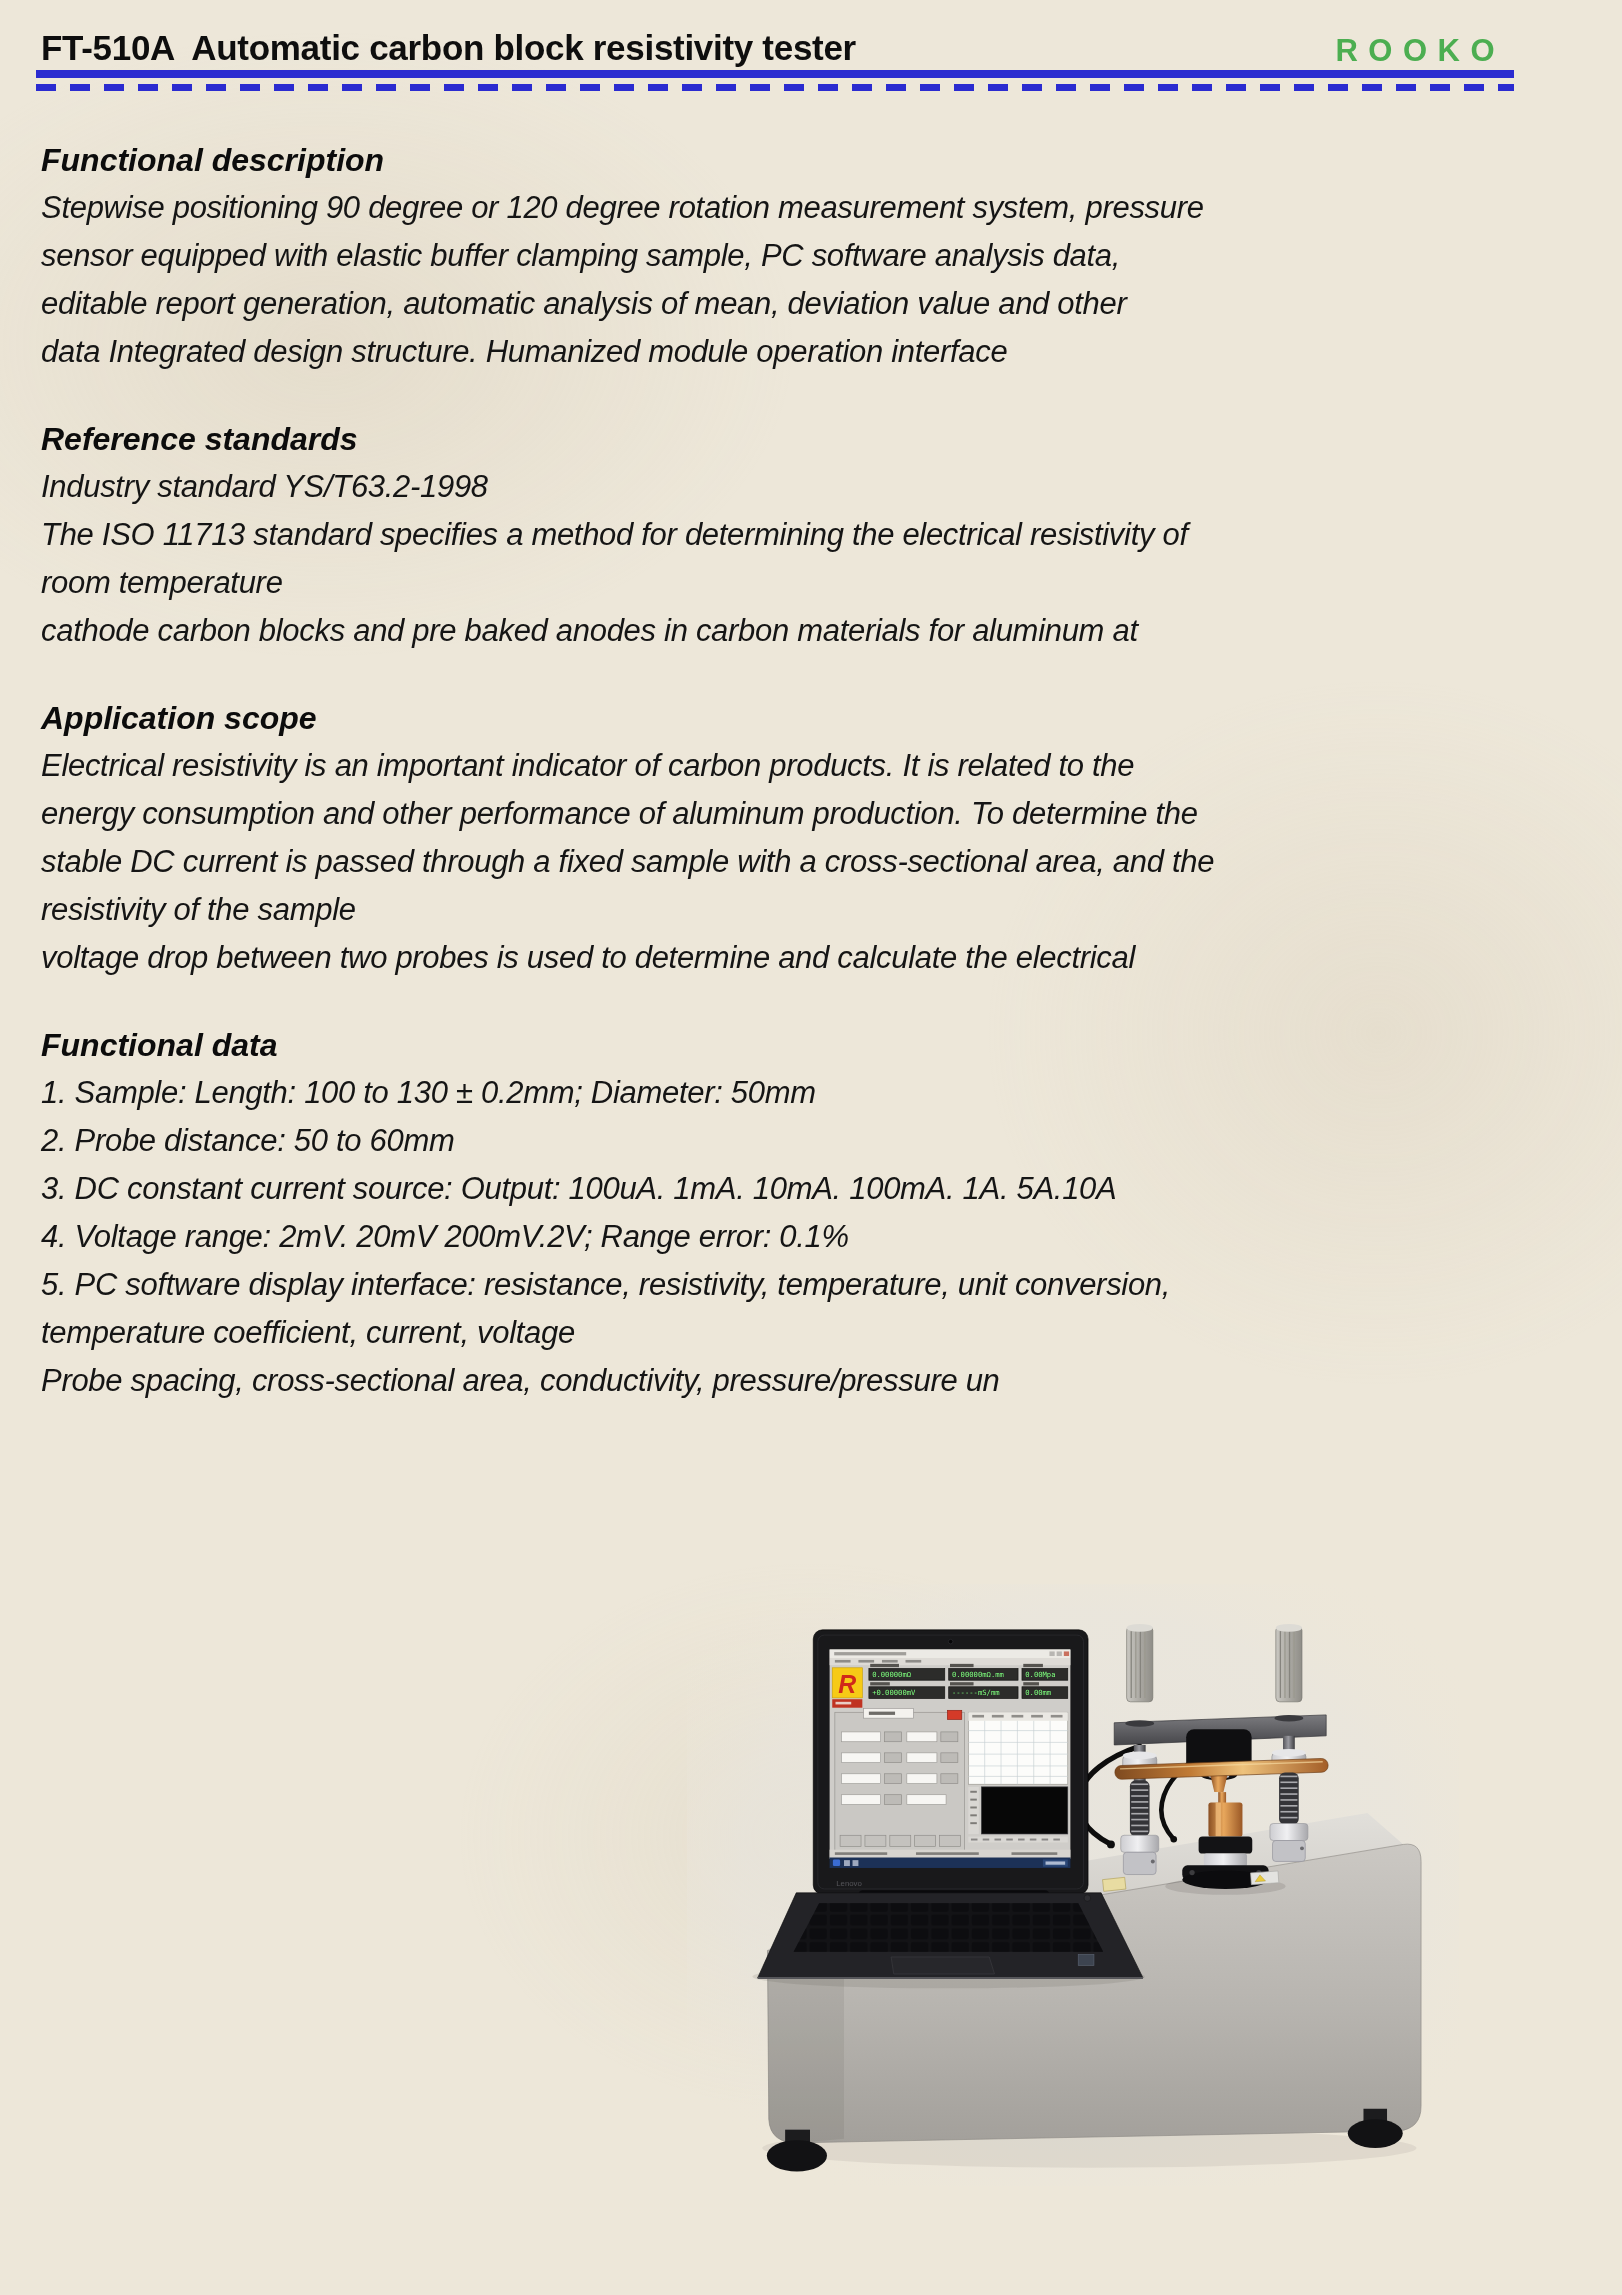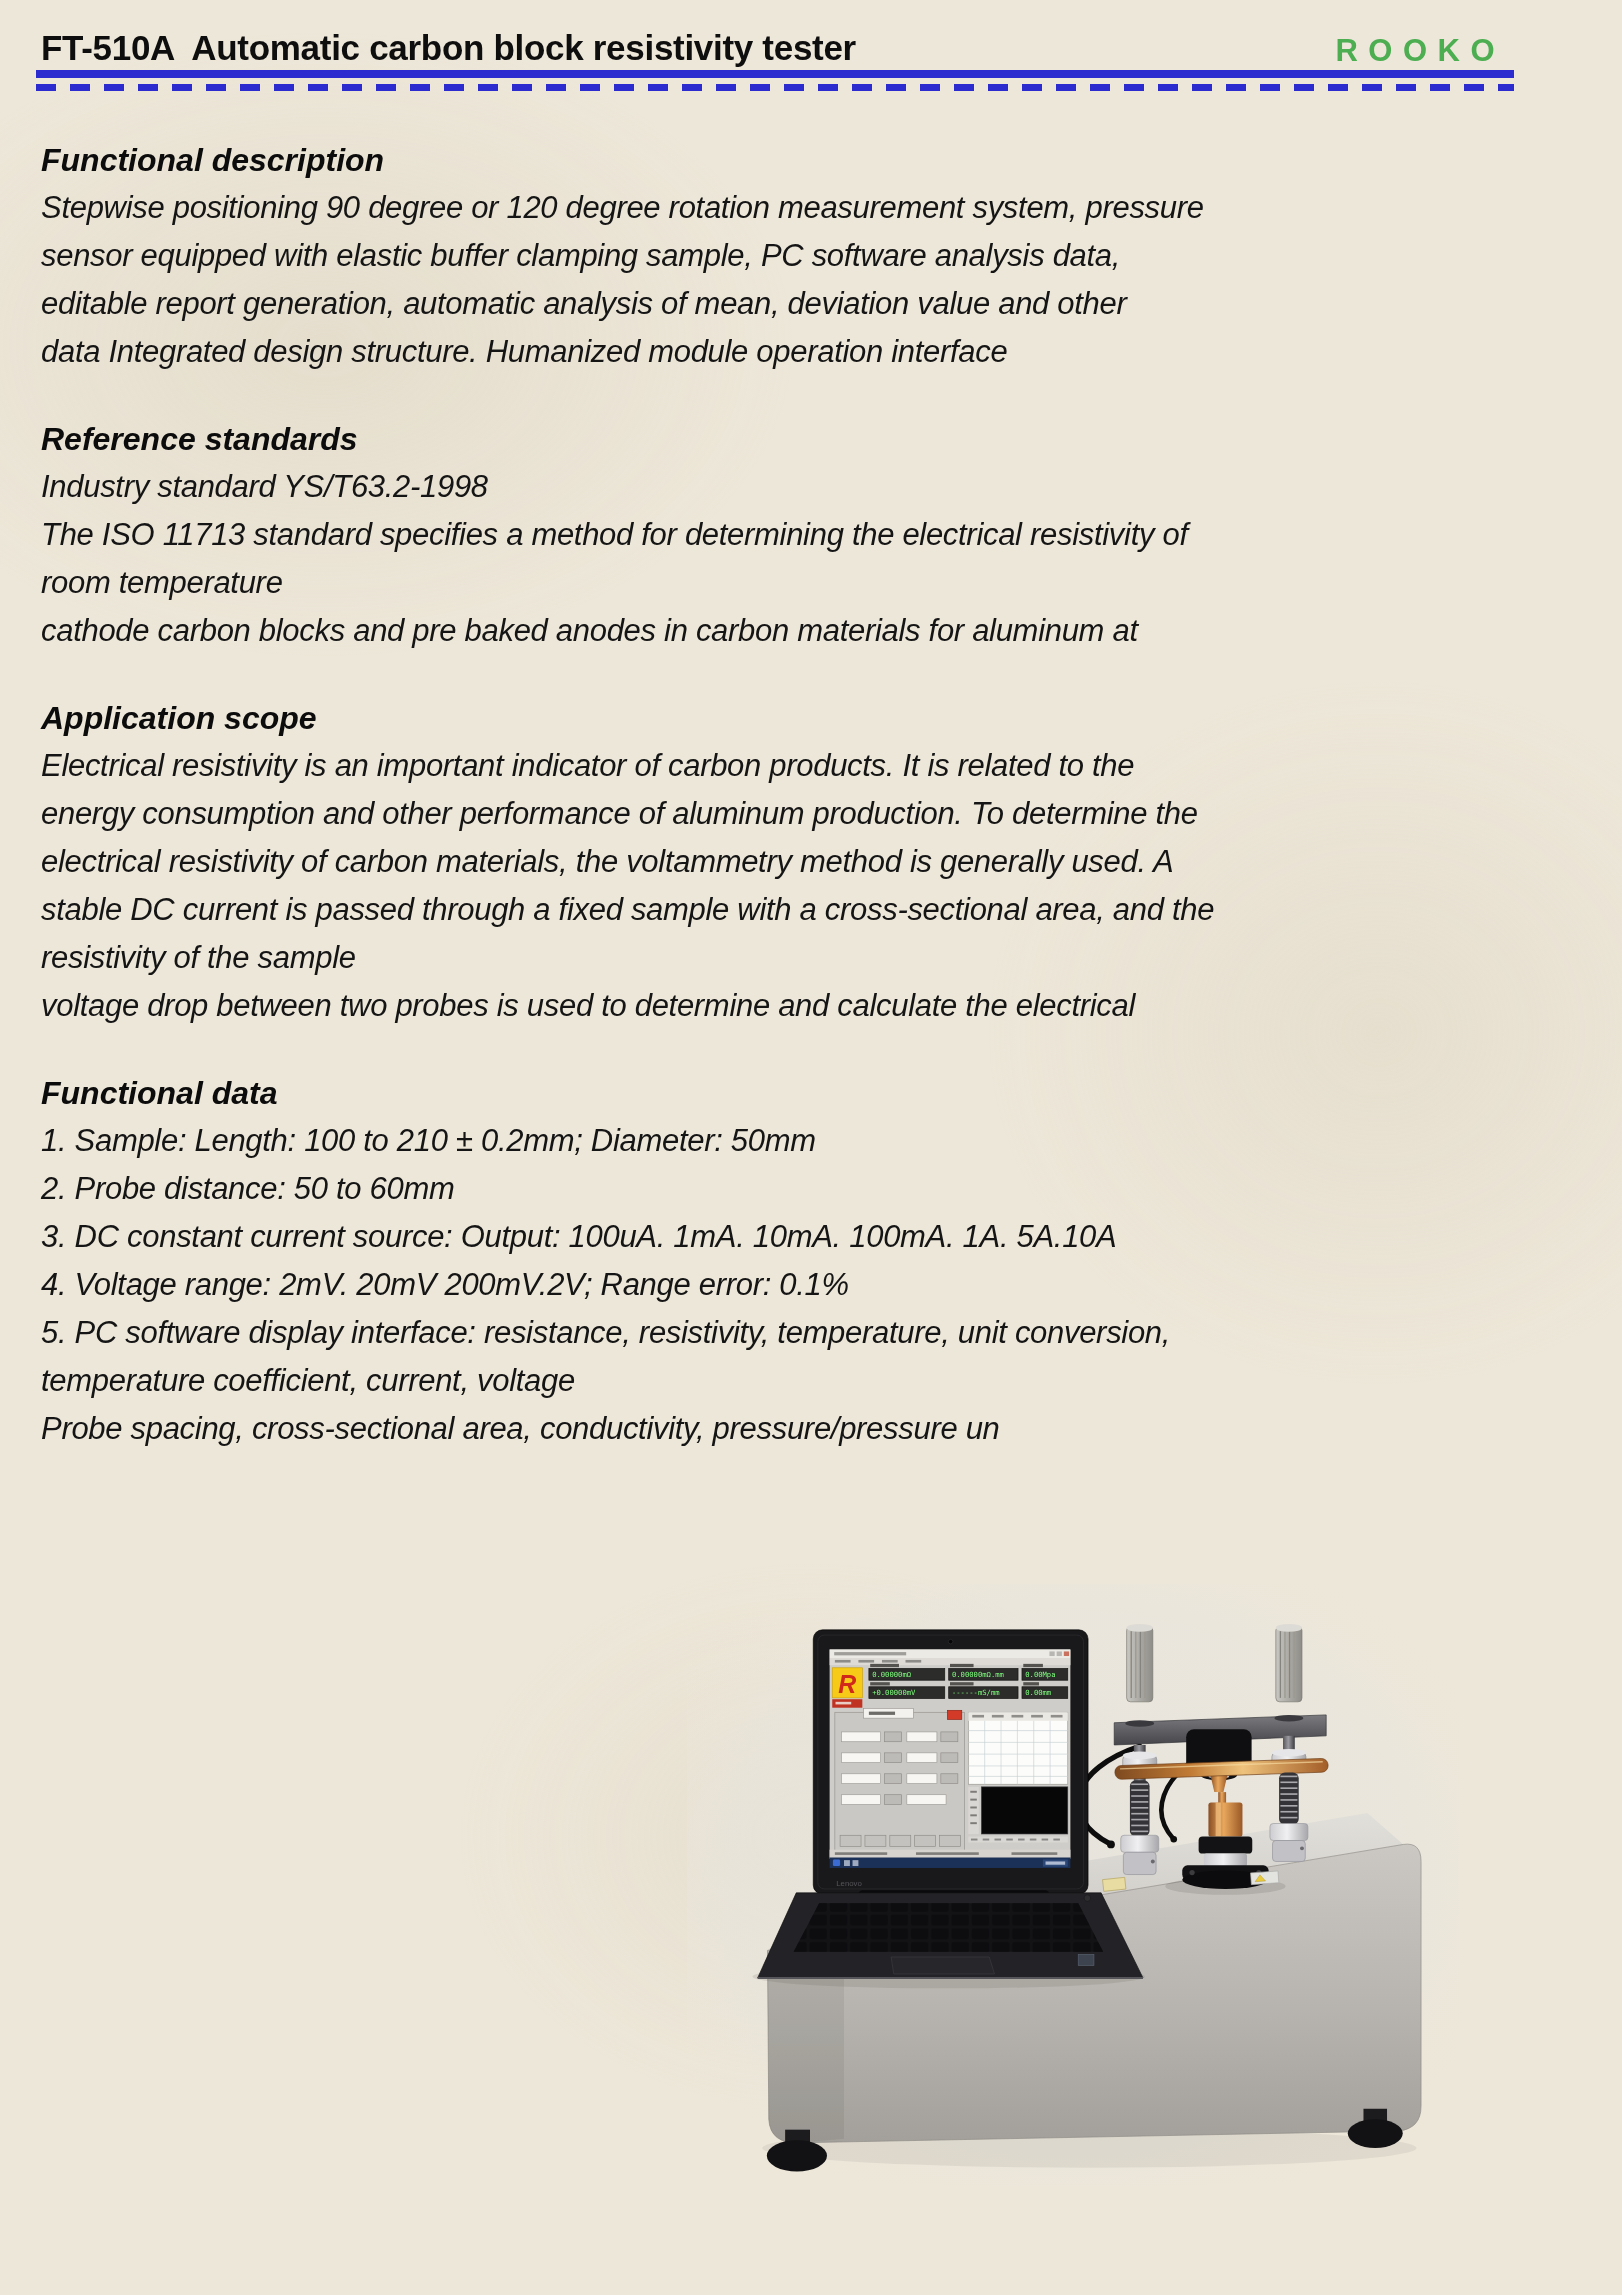--- a/index.html
+++ b/index.html
@@ -55,29 +55,28 @@
     <div class="ln">Industry standard YS/T63.2-1998</div>
     <div class="ln">The ISO 11713 standard specifies a method for determining the electrical resistivity of</div>
     <div class="ln">room temperature</div>
     <div class="ln">cathode carbon blocks and pre baked anodes in carbon materials for aluminum at</div>
   </section>
 
   <section>
     <h2>Application scope</h2>
     <div class="ln">Electrical resistivity is an important indicator of carbon products. It is related to the</div>
     <div class="ln">energy consumption and other performance of aluminum production. To determine the</div>
-    <div class="ln">electrical resistivity of carbon materials, the voltammetry method is generally used. A</div>
     <div class="ln">stable DC current is passed through a fixed sample with a cross-sectional area, and the</div>
     <div class="ln">resistivity of the sample</div>
     <div class="ln">voltage drop between two probes is used to determine and calculate the electrical</div>
   </section>
 
   <section>
     <h2>Functional data</h2>
-    <div class="ln">1. Sample: Length: 100 to 210 ± 0.2mm; Diameter: 50mm</div>
+    <div class="ln">1. Sample: Length: 100 to 130 ± 0.2mm; Diameter: 50mm</div>
     <div class="ln">2. Probe distance: 50 to 60mm</div>
     <div class="ln">3. DC constant current source: Output: 100uA. 1mA. 10mA. 100mA. 1A. 5A.10A</div>
     <div class="ln">4. Voltage range: 2mV. 20mV 200mV.2V; Range error: 0.1%</div>
     <div class="ln">5. PC software display interface: resistance, resistivity, temperature, unit conversion,</div>
     <div class="ln">temperature coefficient, current, voltage</div>
     <div class="ln">Probe spacing, cross-sectional area, conductivity, pressure/pressure un</div>
   </section>
 </main>
 
 <svg class="photo" width="772" height="602" viewBox="0 0 1180 920">

